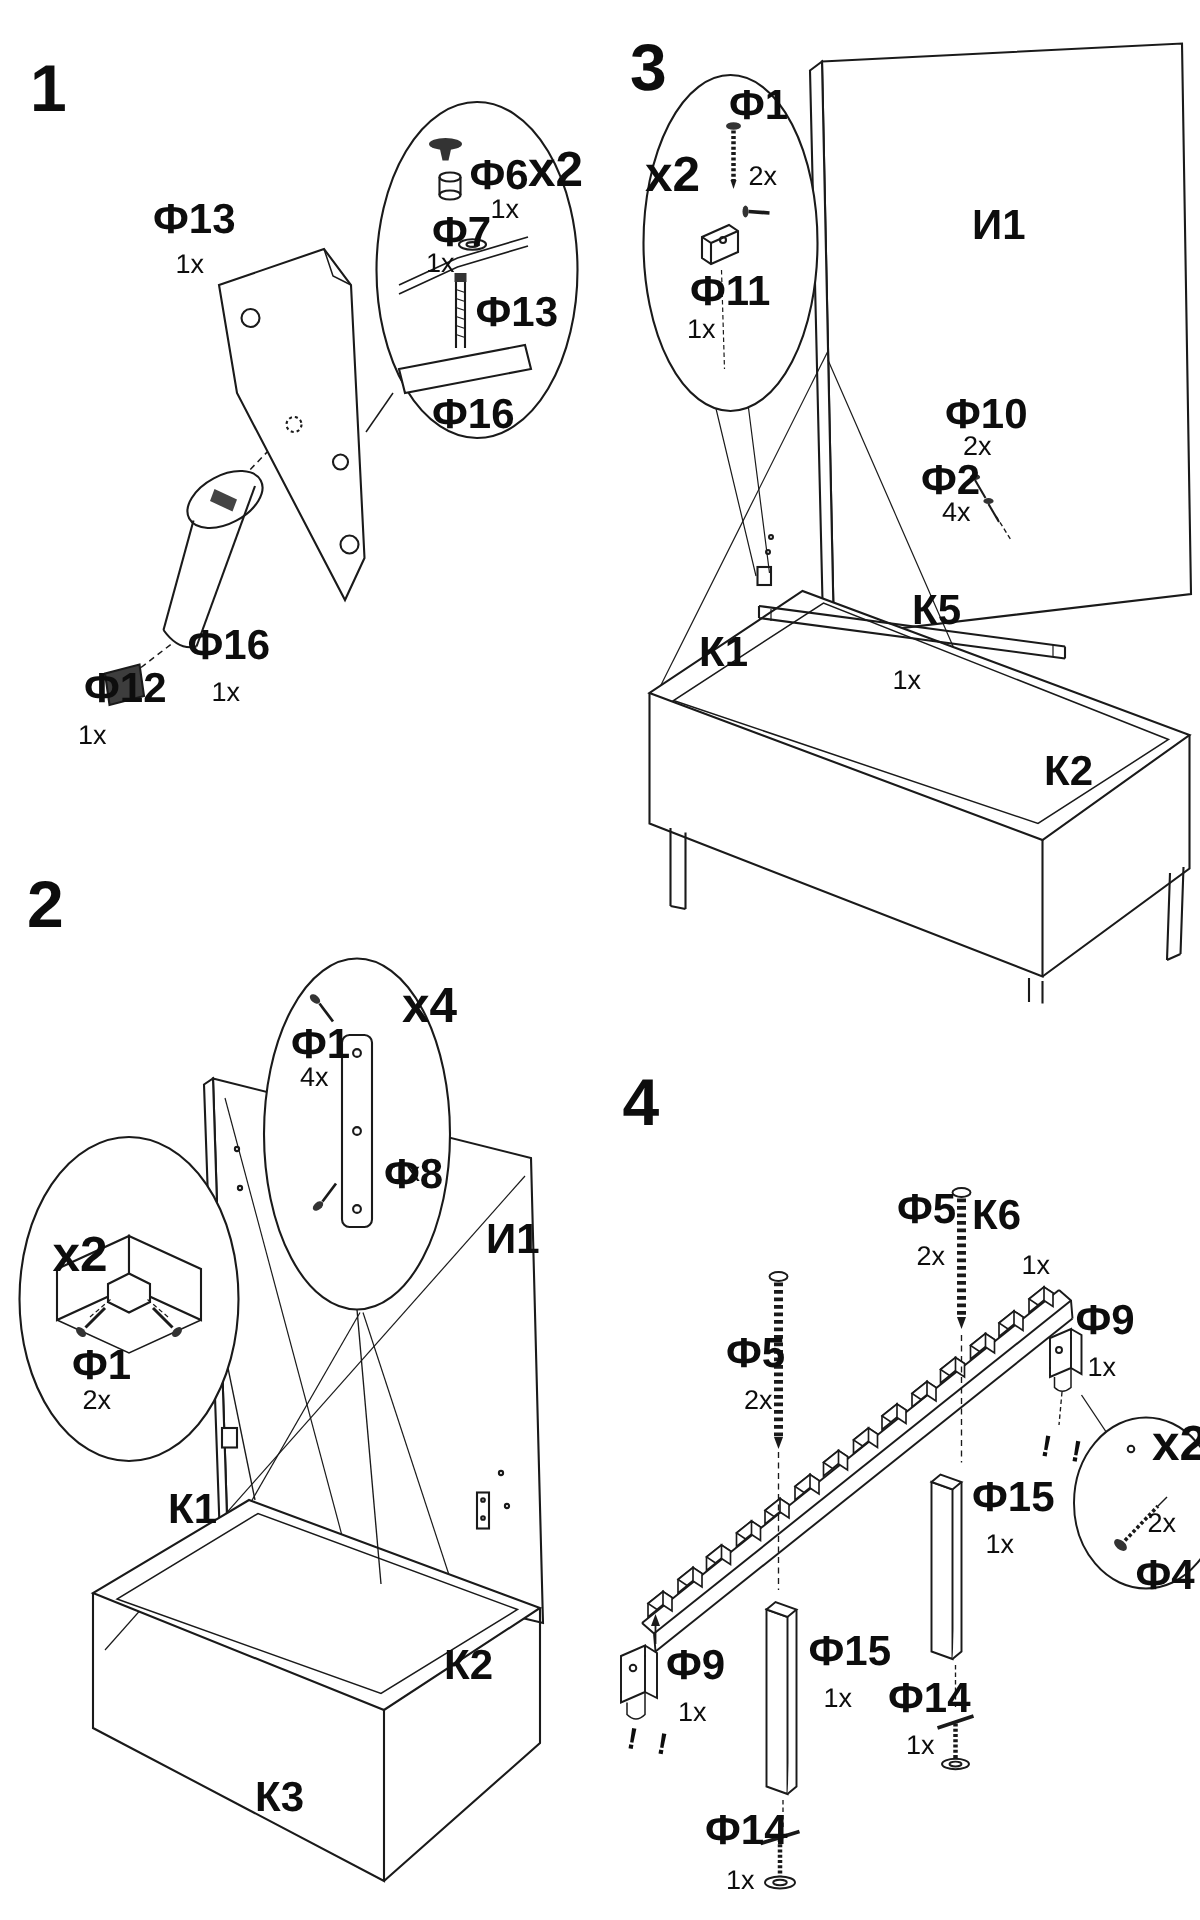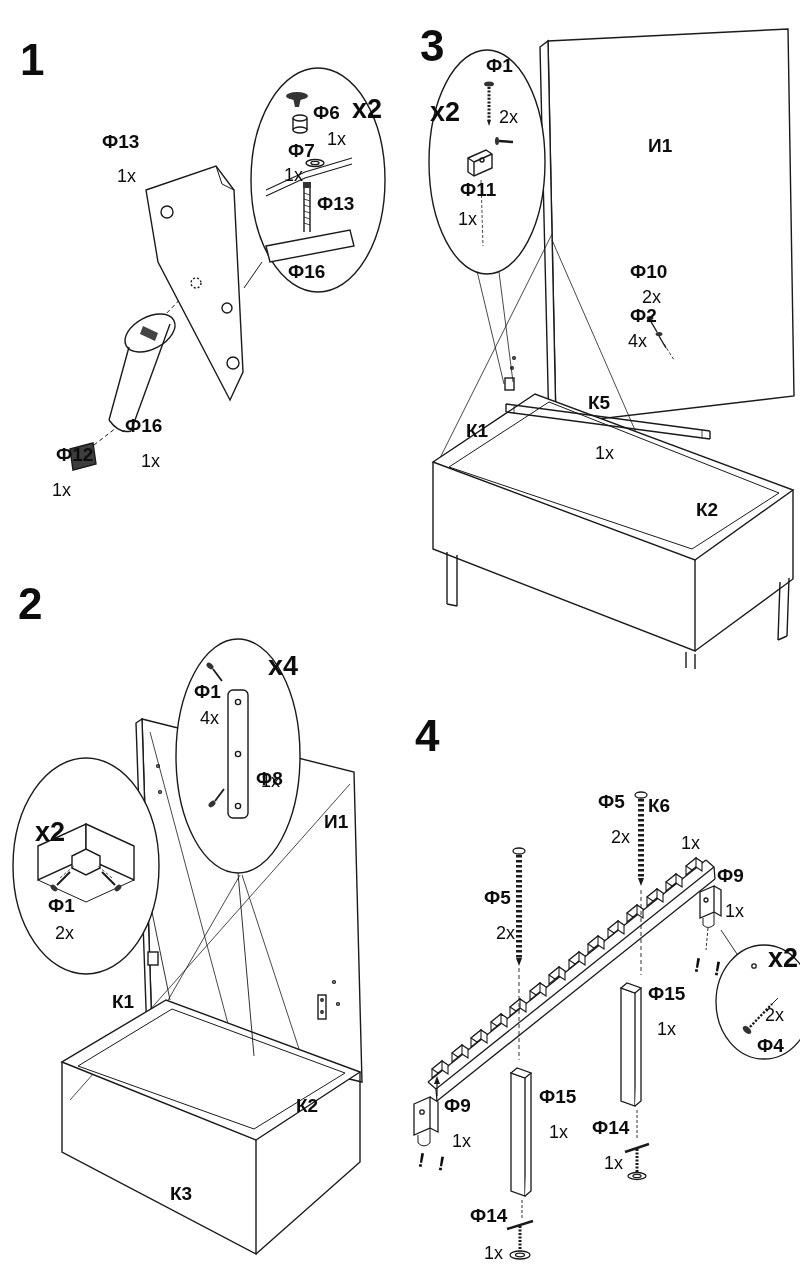--- a/index.html
+++ b/index.html
@@ -2,23 +2,23 @@
 <html><head>
 <meta charset="utf-8">
 <style>
   * { margin:0; padding:0; box-sizing:border-box; }
   html,body { background:#ffffff; }
   body { font-family:"Liberation Sans", sans-serif; }
   .sheet { position:relative; width:800px; height:1280px; background:#fff; overflow:hidden; }
   svg.drawing { position:absolute; left:0; top:0; }
   .lbl { position:absolute; color:#0d0d0d; line-height:1; white-space:nowrap; }
   .num  { font-size:44px; font-weight:bold; }
-  .part { font-size:19px; font-weight:bold; }
+  .part { font-size:28px; font-weight:bold; }
   .qty  { font-size:18px; font-weight:normal; }
-  .mult { font-size:27px; font-weight:bold; }
+  .mult { font-size:33px; font-weight:bold; }
   .warn { font-size:20px; font-weight:bold; letter-spacing:4px; transform:rotate(10deg); }
 </style>
 </head>
 <body>
 
 <div class="sheet">
 
 <svg class="drawing" width="800" height="1280" viewBox="0 0 800 1280">
   <defs>
     <g id="slatblock" stroke="#1a1a1a" stroke-width="1.1" fill="#ffffff">
@@ -334,23 +334,23 @@
 <div class="lbl part" style="left:170px;top:1184px">К3</div>
 
 <div class="lbl mult" style="left:430px;top:99px">x2</div>
 <div class="lbl part" style="left:486px;top:56px">Ф1</div>
 <div class="lbl qty" style="left:499px;top:108px">2x</div>
 <div class="lbl part" style="left:460px;top:180px">Ф11</div>
 <div class="lbl qty" style="left:458px;top:210px">1x</div>
 <div class="lbl part" style="left:648px;top:136px">И1</div>
 <div class="lbl part" style="left:630px;top:262px">Ф10</div>
 <div class="lbl qty" style="left:642px;top:288px">2x</div>
-<div class="lbl part" style="left:630px;top:306px">Ф2</div>
+<div class="lbl part" style="left:614px;top:306px">Ф2</div>
 <div class="lbl qty" style="left:628px;top:332px">4x</div>
-<div class="lbl part" style="left:588px;top:393px">К5</div>
+<div class="lbl part" style="left:608px;top:393px">К5</div>
 <div class="lbl qty" style="left:595px;top:444px">1x</div>
 <div class="lbl part" style="left:466px;top:421px">К1</div>
 <div class="lbl part" style="left:696px;top:500px">К2</div>
 
 <div class="lbl part" style="left:598px;top:792px">Ф5</div>
 <div class="lbl qty" style="left:611px;top:828px">2x</div>
 <div class="lbl part" style="left:648px;top:796px">К6</div>
 <div class="lbl qty" style="left:681px;top:834px">1x</div>
 <div class="lbl part" style="left:484px;top:888px">Ф5</div>
 <div class="lbl qty" style="left:496px;top:924px">2x</div>

